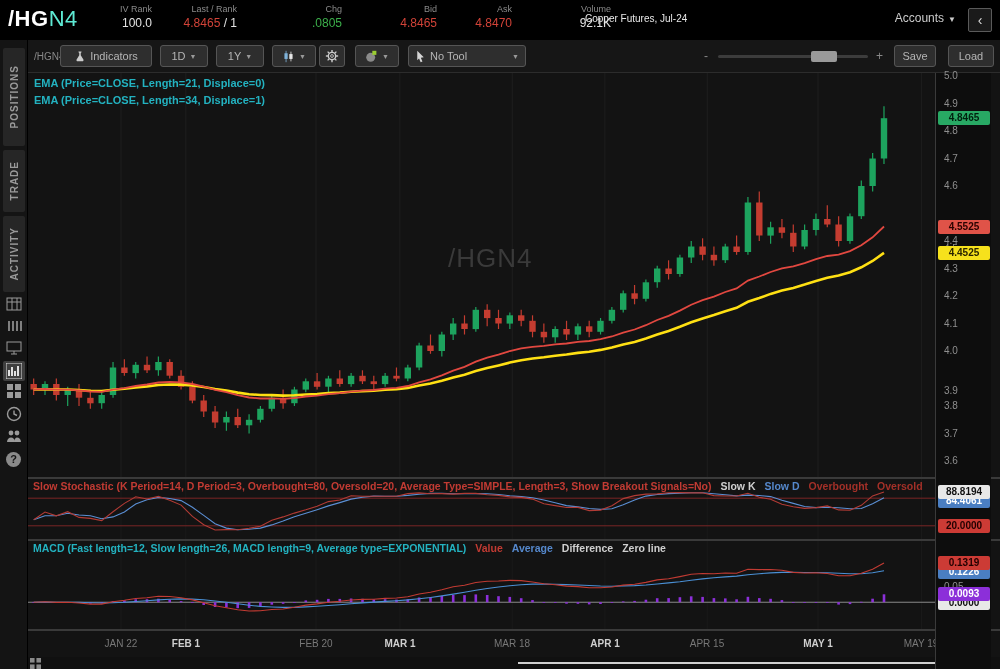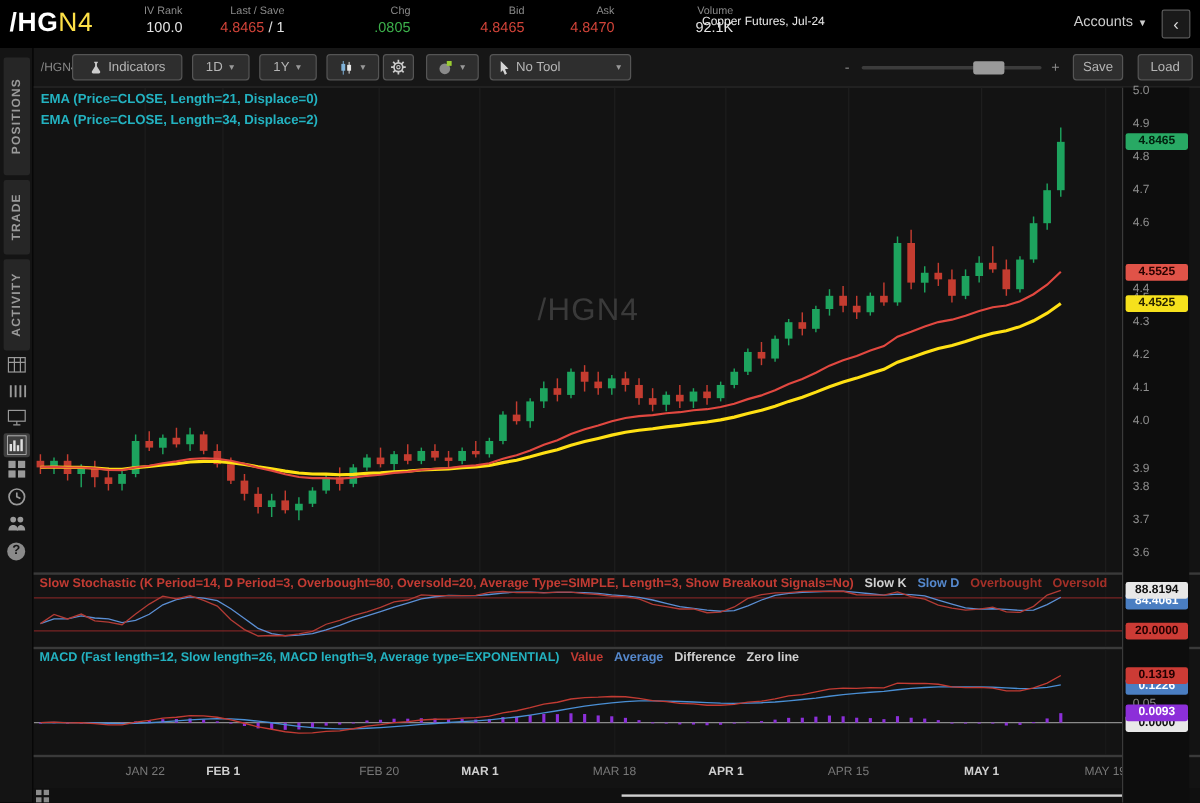--- a/index.html
+++ b/index.html
@@ -2,21 +2,21 @@
 <html><head>
 <meta charset="utf-8">
 <style>
   html,body{margin:0;padding:0;background:#000;}
   *{box-sizing:border-box;font-family:"Liberation Sans",sans-serif;}
   .screen{position:relative;width:1000px;height:669px;background:#000;overflow:hidden;}
 
   
   .qheader{position:absolute;left:0;top:0;width:1000px;height:40px;background:#000;}
   .sym{position:absolute;left:8px;top:6px;font-size:22px;font-weight:bold;color:#fff;letter-spacing:.5px;}
-  .sym .suffix{color:#fde047;font-weight:normal;}
+  .sym .suffix{color:#5eead4;font-weight:normal;}
   .hf{position:absolute;top:4px;text-align:right;}
   .hf-label{font-size:9px;color:#8a8a8a;line-height:11px;}
   .hf-value{font-size:12px;line-height:16px;color:#e3e3e3;}
   .hf-value.red{color:#d24338;} .hf-value.green{color:#3cb04b;} .hf-value.white{color:#e3e3e3;}
   .hf-value .suffix{color:#e3e3e3;}
   .qdesc{position:absolute;left:585px;top:13px;font-size:10px;color:#e8e8e8;}
   .accounts{position:absolute;right:44px;top:11px;font-size:12px;color:#ccc;cursor:pointer;}
   .accounts .caret{font-size:8px;color:#ccc;margin-left:4px;}
   .collapse-btn{position:absolute;right:8px;top:8px;width:24px;height:24px;border:1px solid #5a5a5a;border-radius:2px;color:#ddd;font-size:14px;text-align:center;line-height:22px;cursor:pointer;background:#1a1a1a;}
 
@@ -64,21 +64,21 @@
 <div class="screen">
 
   <div class="qheader">
     <div class="sym"><span>/HG</span><span class="suffix">N4</span></div>
     <div id="header-fields">
         <div class="hf" style="left: 42px; width: 110px;">
           <div class="hf-label">IV Rank</div>
           <div class="hf-value white">100.0</div>
         </div>
         <div class="hf" style="left: 127px; width: 110px;">
-          <div class="hf-label">Last / Save</div>
+          <div class="hf-label">Last / Rank</div>
           <div class="hf-value red">4.8465<span class="suffix"> / 1</span></div>
         </div>
         <div class="hf" style="left: 232px; width: 110px;">
           <div class="hf-label">Chg</div>
           <div class="hf-value green">.0805</div>
         </div>
         <div class="hf" style="left: 327px; width: 110px;">
           <div class="hf-label">Bid</div>
           <div class="hf-value red">4.8465</div>
         </div>
@@ -414,21 +414,21 @@
             <rect x="830.1" y="113.0" width="6.4" height="30.2" fill="#1da35e"></rect>
             <line x1="844.6437500000001" y1="80.0" x2="844.6437500000001" y2="118.5" stroke="#1da35e" stroke-width="1.2"></line>
             <rect x="841.4" y="85.5" width="6.4" height="27.5" fill="#1da35e"></rect>
             <line x1="855.98125" y1="33.3" x2="855.98125" y2="91.0" stroke="#1da35e" stroke-width="1.2"></line>
             <rect x="852.8" y="45.2" width="6.4" height="40.3" fill="#1da35e"></rect>
             <path d="M5.7,316.5 L17.0,316.2 L28.3,316.5 L39.7,316.5 L51.0,317.0 L62.4,317.8 L73.7,318.0 L85.0,316.7 L96.4,315.7 L107.7,314.4 L119.0,313.4 L130.4,312.0 L141.7,311.5 L153.1,311.6 L164.4,312.5 L175.7,314.0 L187.1,316.0 L198.4,317.6 L209.7,319.6 L221.1,321.2 L232.4,322.0 L243.8,322.1 L255.1,322.6 L266.4,322.3 L277.8,321.5 L289.1,321.0 L300.4,320.1 L311.8,319.6 L323.1,318.7 L334.5,318.1 L345.8,317.7 L357.1,316.8 L368.5,316.2 L379.8,314.9 L391.1,312.5 L402.5,310.5 L413.8,307.7 L425.2,304.5 L436.5,301.7 L447.8,298.0 L459.2,295.0 L470.5,292.4 L481.8,289.6 L493.2,287.2 L504.5,285.5 L515.9,284.3 L527.2,282.7 L538.5,281.5 L549.9,279.9 L561.2,278.7 L572.5,276.9 L583.9,274.6 L595.2,271.5 L606.6,268.9 L617.9,265.5 L629.2,261.5 L640.6,258.0 L651.9,253.8 L663.2,249.3 L674.6,245.4 L685.9,242.1 L697.3,238.2 L708.6,234.8 L719.9,228.8 L731.3,225.0 L742.6,220.9 L753.9,217.4 L765.3,214.9 L776.6,211.6 L788.0,207.9 L799.3,204.7 L810.6,202.6 L822.0,199.2 L833.3,194.3 L844.6,188.0 L856.0,179.9" stroke="#ffe013" fill="none" stroke-width="2.6"></path>
             <path d="M5.7,316.5 L17.0,316.0 L28.3,316.6 L39.7,316.6 L51.0,317.3 L62.4,318.5 L73.7,318.8 L85.0,316.6 L96.4,315.1 L107.7,313.0 L119.0,311.5 L130.4,309.5 L141.7,308.9 L153.1,309.3 L164.4,311.0 L175.7,313.5 L187.1,316.8 L198.4,319.2 L209.7,322.2 L221.1,324.5 L232.4,325.5 L243.8,325.4 L255.1,325.9 L266.4,325.0 L277.8,323.5 L289.1,322.6 L300.4,321.1 L311.8,320.2 L323.1,318.6 L334.5,317.6 L345.8,317.0 L357.1,315.7 L368.5,314.8 L379.8,313.0 L391.1,309.3 L402.5,306.4 L413.8,302.4 L425.2,297.7 L436.5,293.9 L447.8,288.7 L459.2,284.7 L470.5,281.6 L481.8,278.0 L493.2,275.3 L504.5,273.8 L515.9,272.9 L527.2,271.4 L538.5,270.5 L549.9,268.9 L561.2,268.0 L572.5,266.2 L583.9,263.5 L595.2,259.6 L606.6,256.5 L617.9,252.2 L629.2,247.0 L640.6,242.9 L651.9,237.6 L663.2,231.7 L674.6,227.2 L685.9,223.6 L697.3,219.0 L708.6,215.4 L719.9,207.6 L731.3,203.5 L742.6,199.0 L753.9,195.4 L765.3,193.4 L776.6,190.1 L788.0,186.1 L799.3,183.0 L810.6,181.6 L822.0,178.1 L833.3,172.2 L844.6,164.3 L856.0,153.5" stroke="#e24840" fill="none" stroke-width="1.8"></path>
           </svg>
         <div class="watermark">/HGN4</div>
         <div class="ema-label" style="top:4px">EMA (Price=CLOSE, Length=21, Displace=0)</div>
-        <div class="ema-label" style="top:21px">EMA (Price=CLOSE, Length=34, Displace=2)</div>
+        <div class="ema-label" style="top:21px">EMA (Price=CLOSE, Length=34, Displace=1)</div>
       </div>
 
       <div class="row-div" style="top:404px"></div>
 
       <div class="panel" style="top:406px;height:60px">
         <svg id="stoch-svg" width="907" height="60">
             <line x1="93.0" y1="0" x2="93.0" y2="60" stroke="#1a1a1a"></line>
             <line x1="157.8" y1="0" x2="157.8" y2="60" stroke="#1a1a1a"></line>
             <line x1="288.0" y1="0" x2="288.0" y2="60" stroke="#1a1a1a"></line>
             <line x1="371.9" y1="0" x2="371.9" y2="60" stroke="#1a1a1a"></line>

